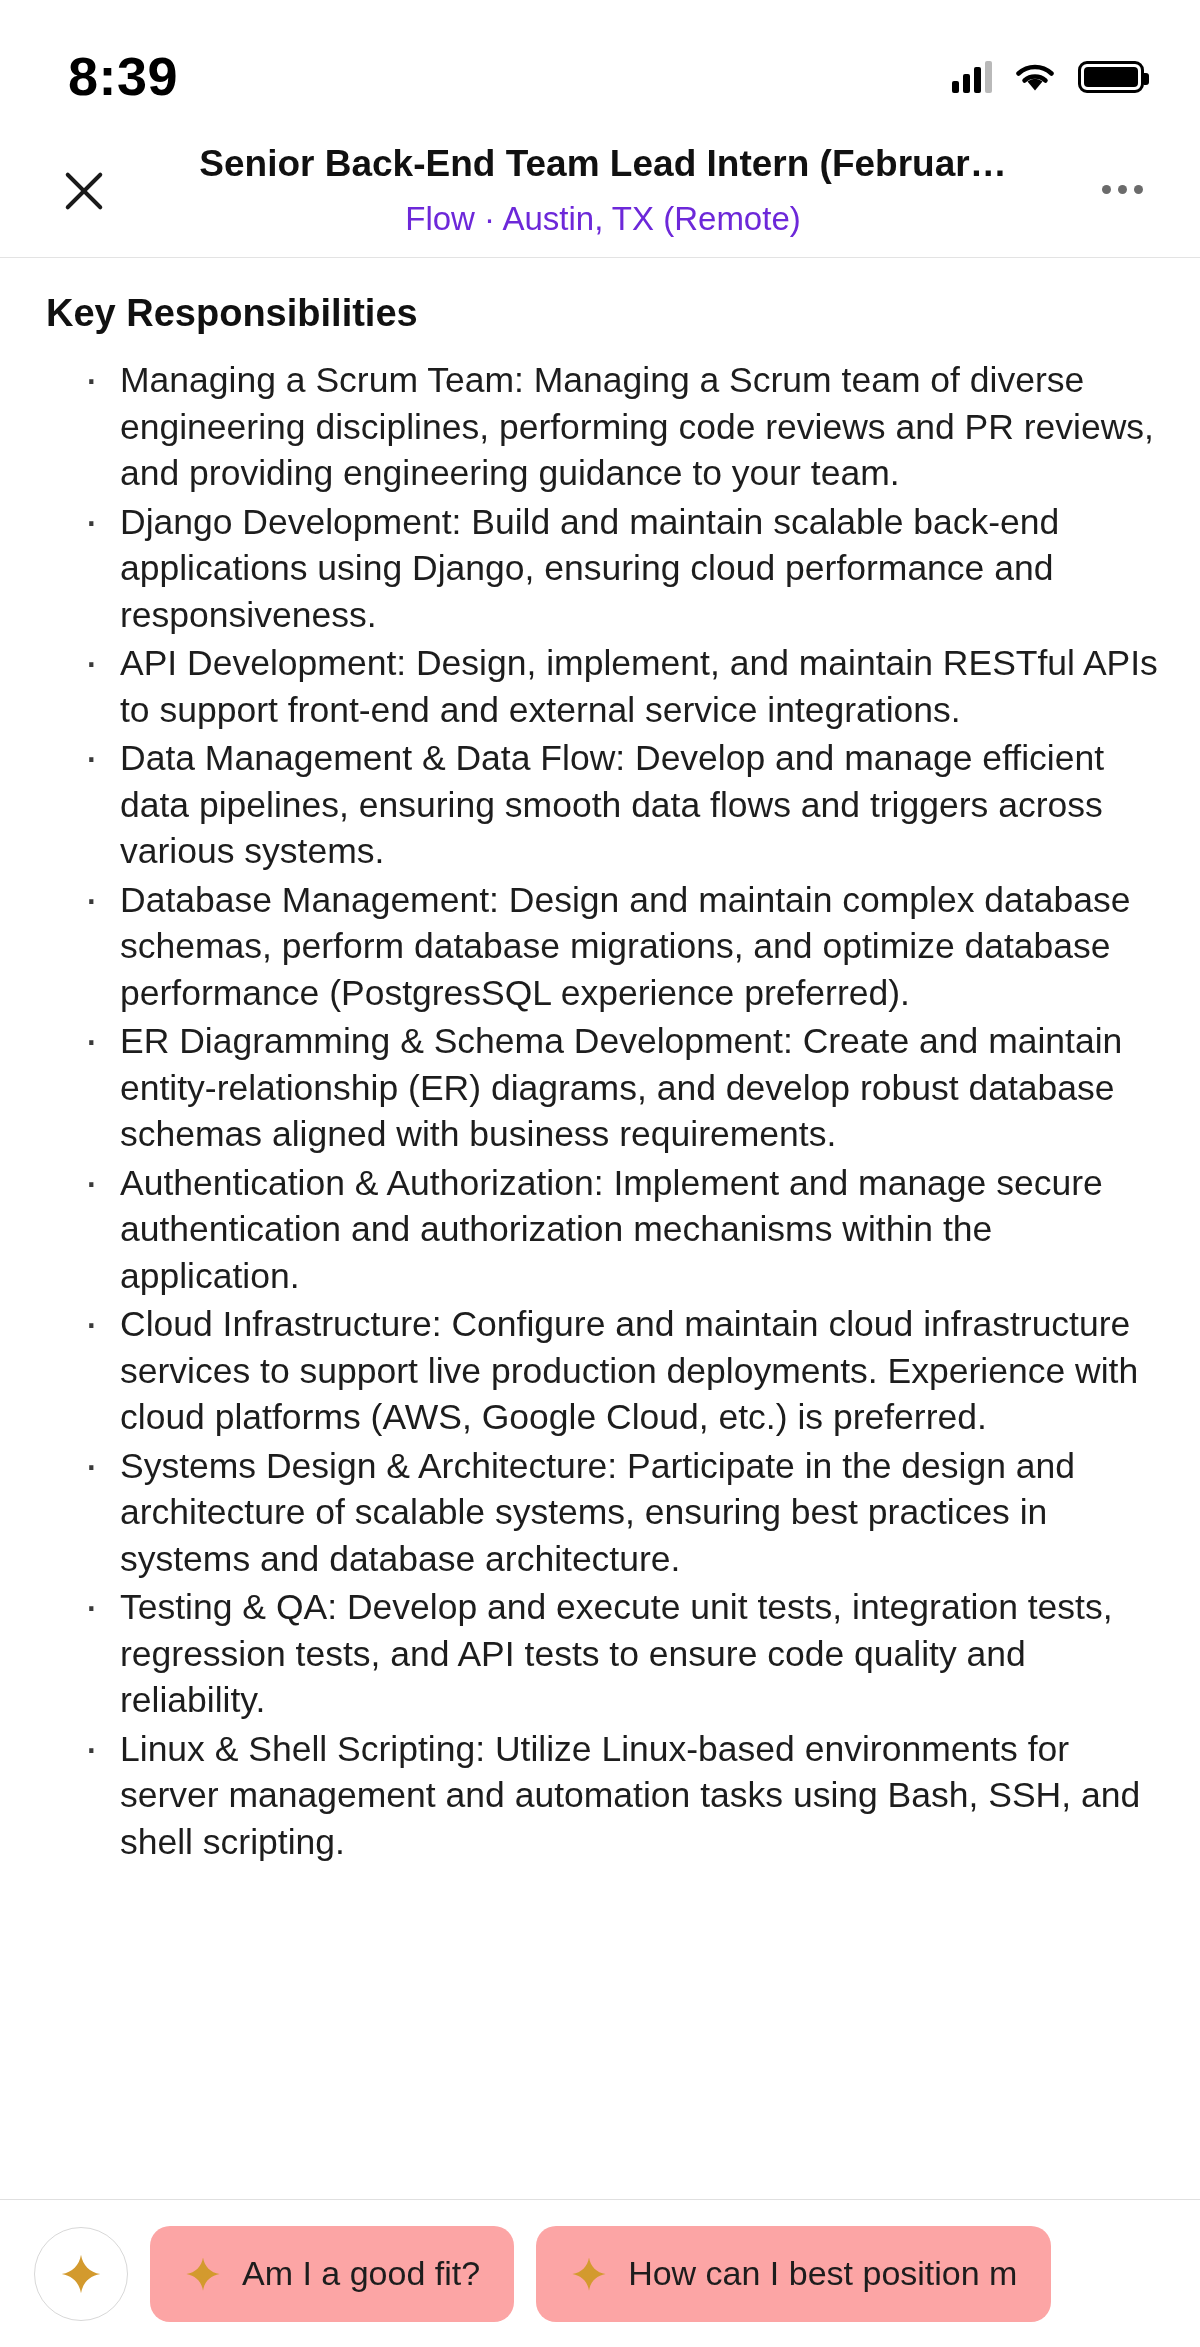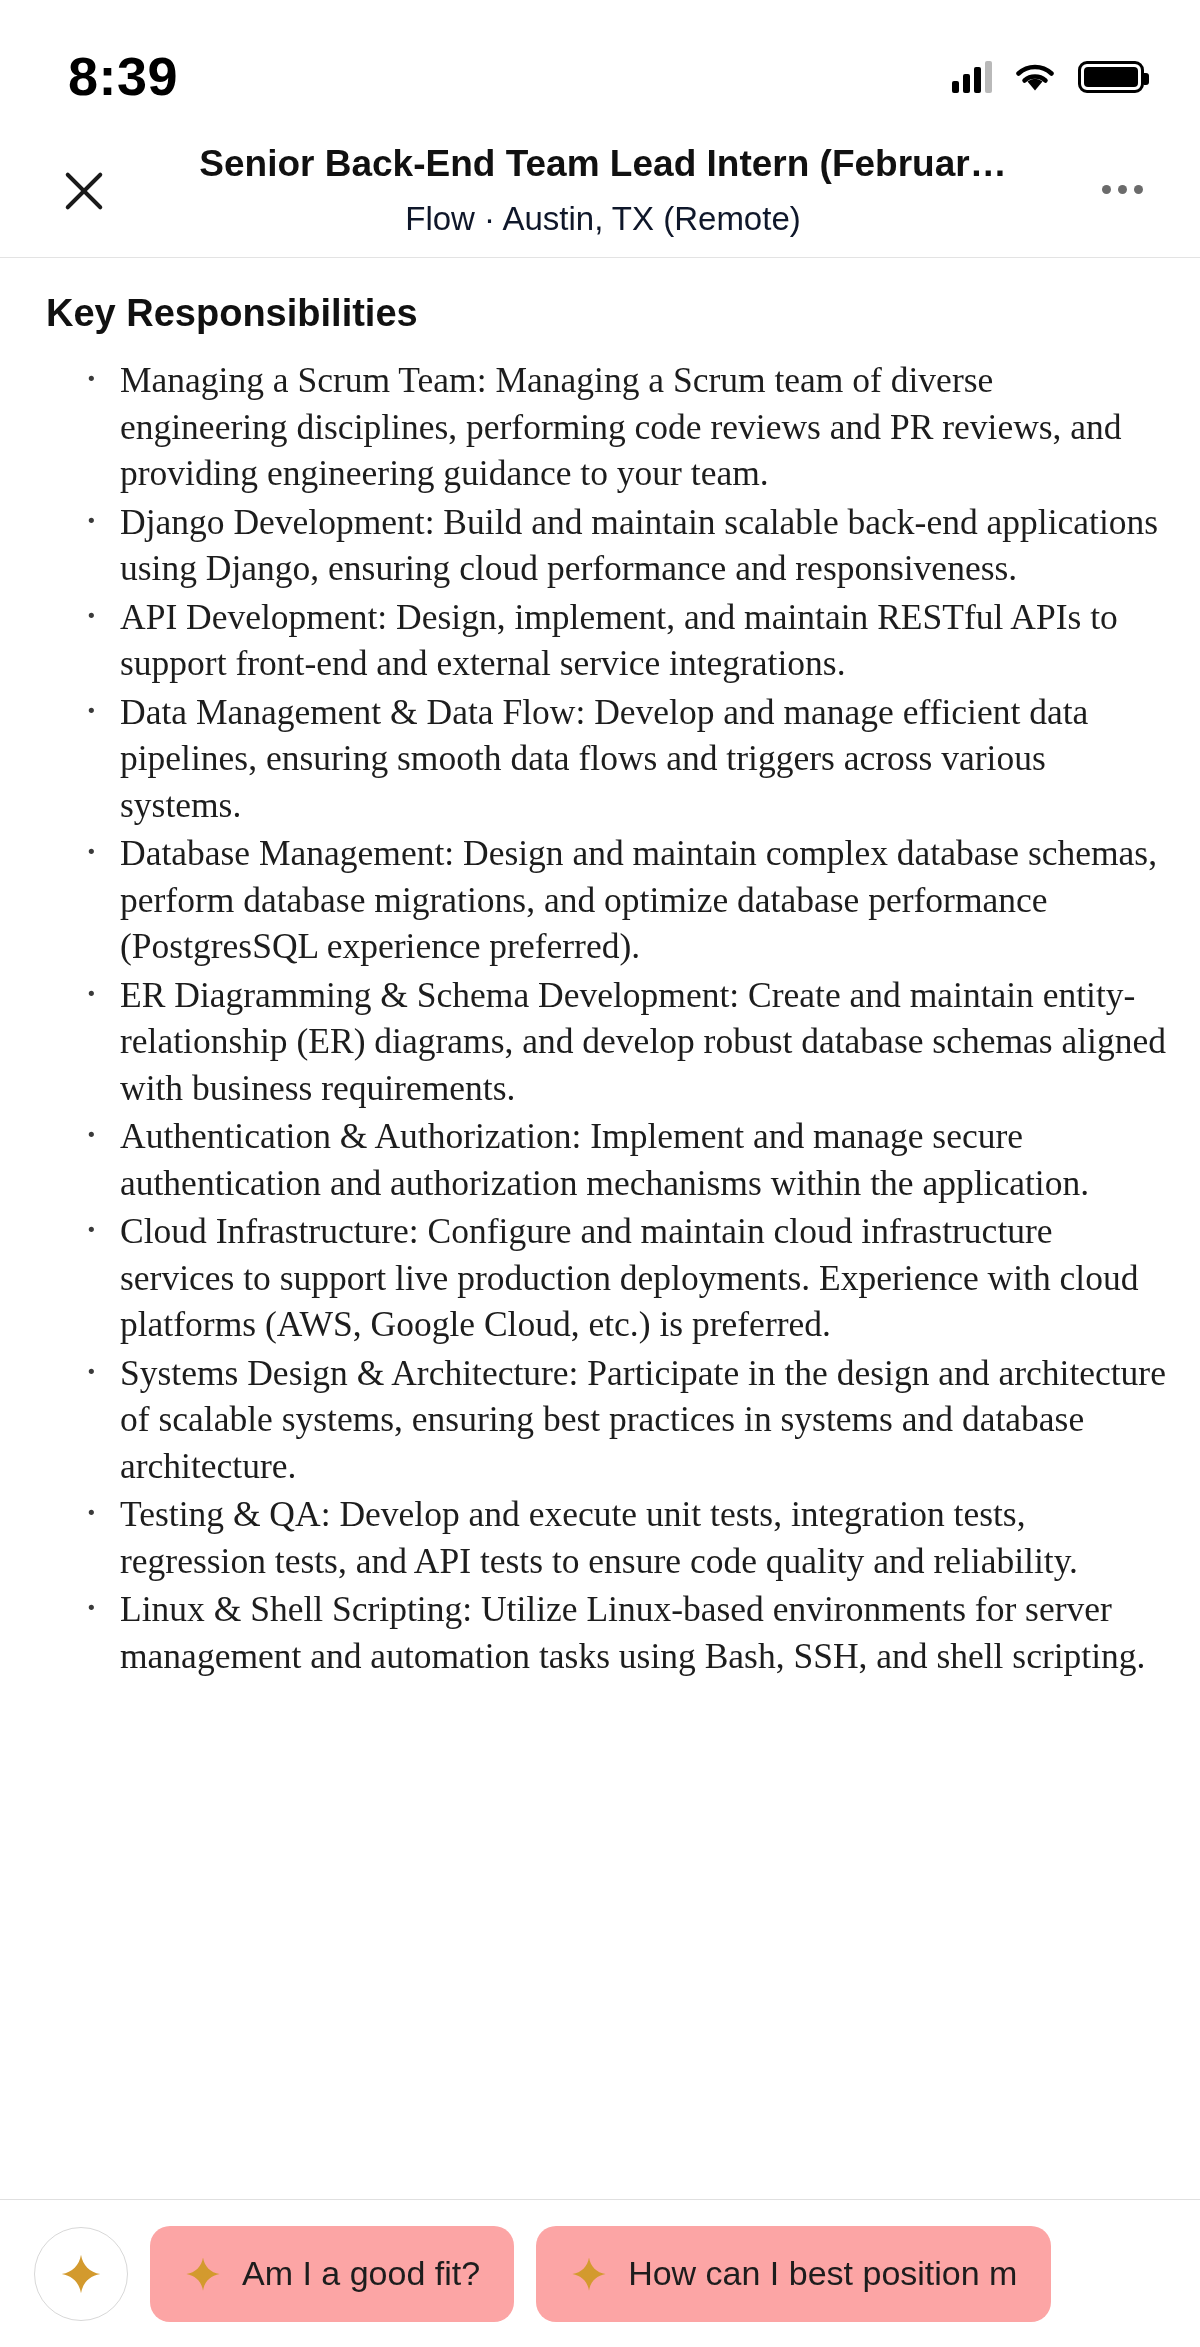--- a/index.html
+++ b/index.html
@@ -115,21 +115,21 @@
     font-size: 37px;
     font-weight: bold;
     color: #111;
     white-space: nowrap;
     overflow: hidden;
     text-overflow: ellipsis;
     line-height: 1.25;
   }
   .header-sub {
     font-size: 33px;
-    color: #0f172a;
+    color: #6d28d9;
     margin-top: 12px;
     white-space: nowrap;
     overflow: hidden;
     text-overflow: ellipsis;
   }
   .more-btn {
     width: 72px; height: 72px;
     flex: 0 0 auto;
     display: flex;
     align-items: center;
@@ -154,21 +154,20 @@
   .section-title {
     font-size: 38px;
     font-weight: bold;
     color: #111;
     margin-bottom: 22px;
     padding-left: 4px;
   }
   ul.resp {
     list-style: none;
     padding-left: 38px;
-    font-family: Liberation Serif, serif;
   }
   ul.resp li {
     position: relative;
     font-size: 35.5px;
     line-height: 1.31;
     color: #1d1d1d;
     padding-left: 40px;
     margin-bottom: 2px;
   }
   ul.resp li::before {

